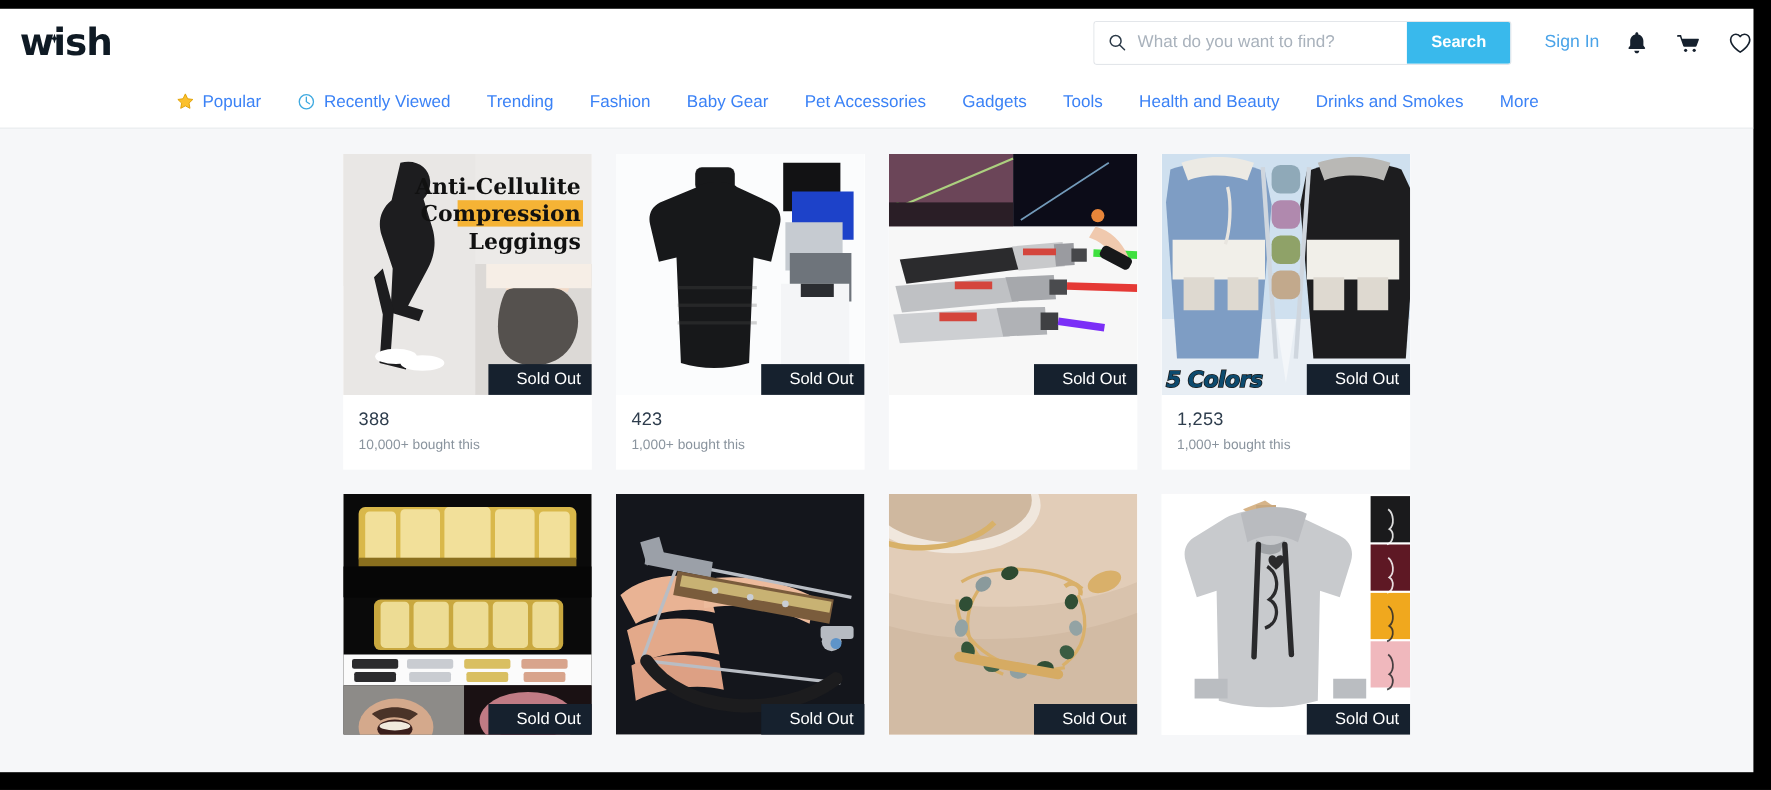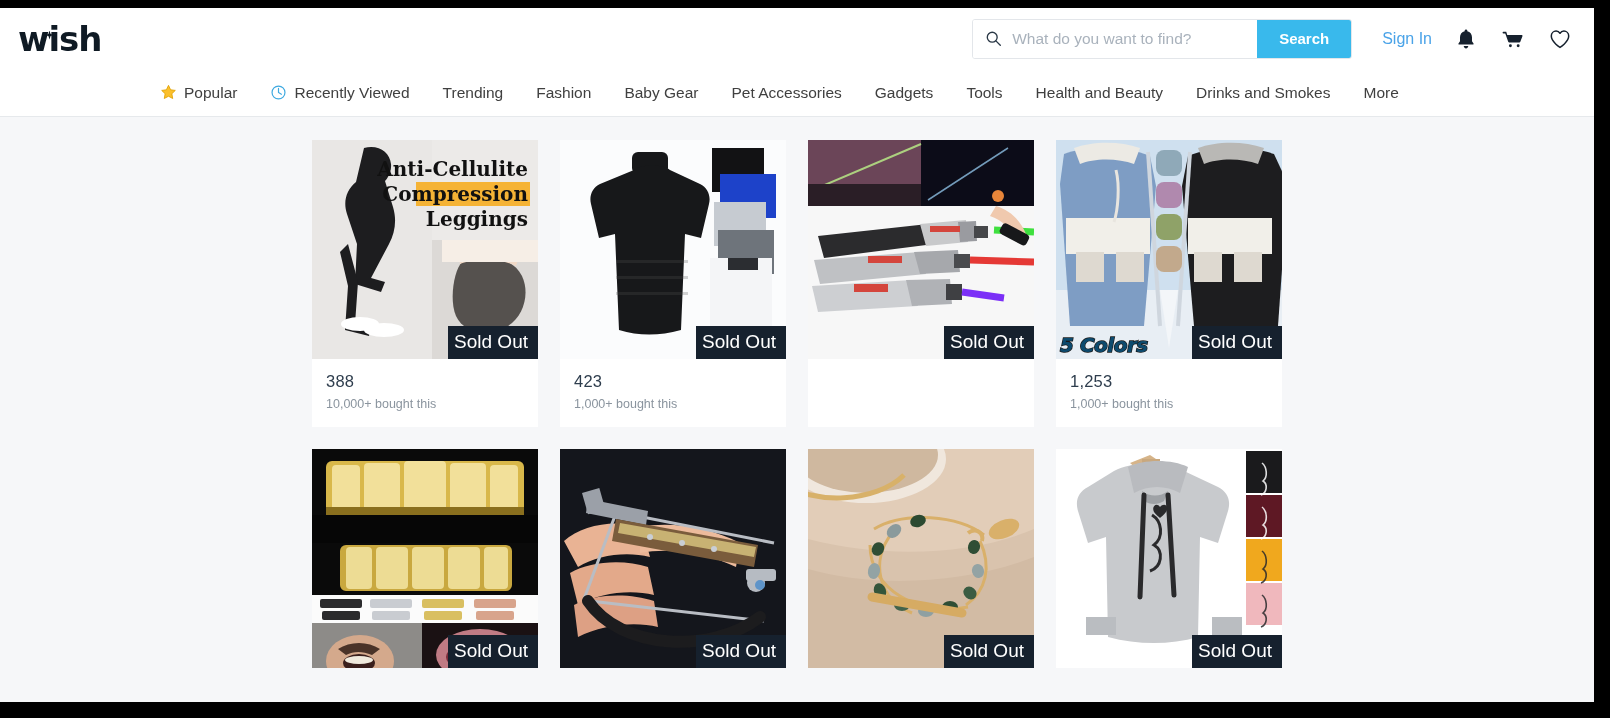--- a/index.html
+++ b/index.html
@@ -41,21 +41,20 @@
     left: 29px; top: 9px;
     width: 9px; height: 9px;
     background: #0f1a24;
     clip-path: polygon(50% 0%, 62% 38%, 100% 50%, 62% 62%, 50% 100%, 38% 62%, 0% 50%, 38% 38%);
   }
 
   .header-right {
     margin-left: auto;
     display: flex;
     align-items: center;
-    padding-right: 22px;
     gap: 0;
   }
   .search-wrap {
     display: flex;
     align-items: stretch;
     height: 40px;
     width: 380px;
     border: 1px solid #e3e6ea;
     border-radius: 3px;
     overflow: hidden;
@@ -108,21 +107,21 @@
     display: flex;
     align-items: center;
     padding-left: 160px;
     gap: 33px;
   }
   .nav-item {
     display: flex;
     align-items: center;
     gap: 7px;
     font-size: 15.5px;
-    color: #404040;
+    color: #3b82f6;
     cursor: pointer;
     white-space: nowrap;
   }
   .nav-ico { width: 17px; height: 17px; display: block; flex: none; }
 
   
   .grid {
     display: grid;
     grid-template-columns: repeat(4, 226px);
     gap: 22px 22px;
@@ -142,22 +141,22 @@
   }
   .card-info { padding: 13px 14px 16px 14px; }
   .price { font-size: 16.5px; color: #2e3d4d; letter-spacing: .2px; }
   .bought { font-size: 12.5px; color: #8a949e; margin-top: 6px; }
 
   .sold-out {
     position: absolute;
     right: 0; bottom: 0;
     background: #16212e;
     color: #fff;
-    font-size: 19px;
-    padding: 5px 10px 6px 6px;
+    font-size: 15px;
+    padding: 5px 10px 6px 26px;
     z-index: 6;
     white-space: nowrap;
   }
   .colors-badge {
     position: absolute;
     left: 4px; bottom: 2px;
     font-family: "DejaVu Sans", sans-serif;
     font-size: 20px;
     font-weight: 700;
     font-style: italic;

